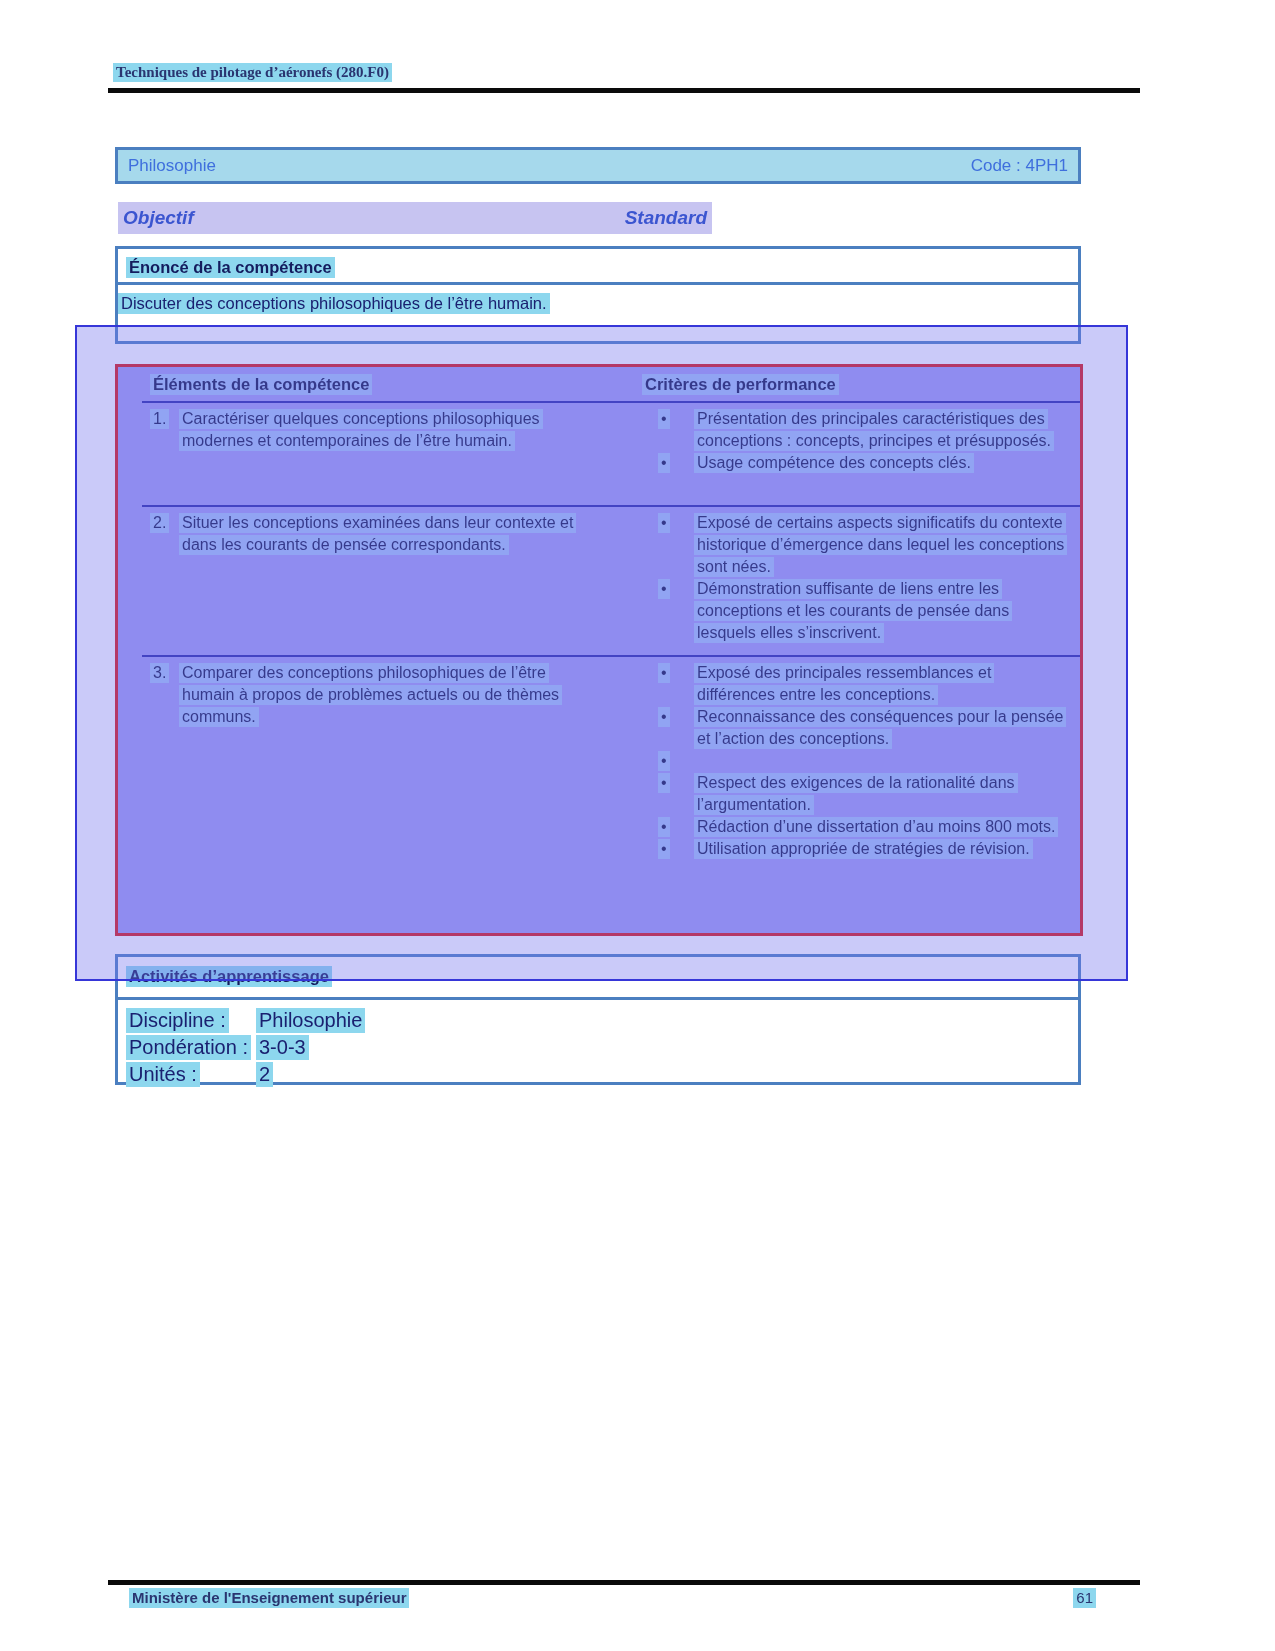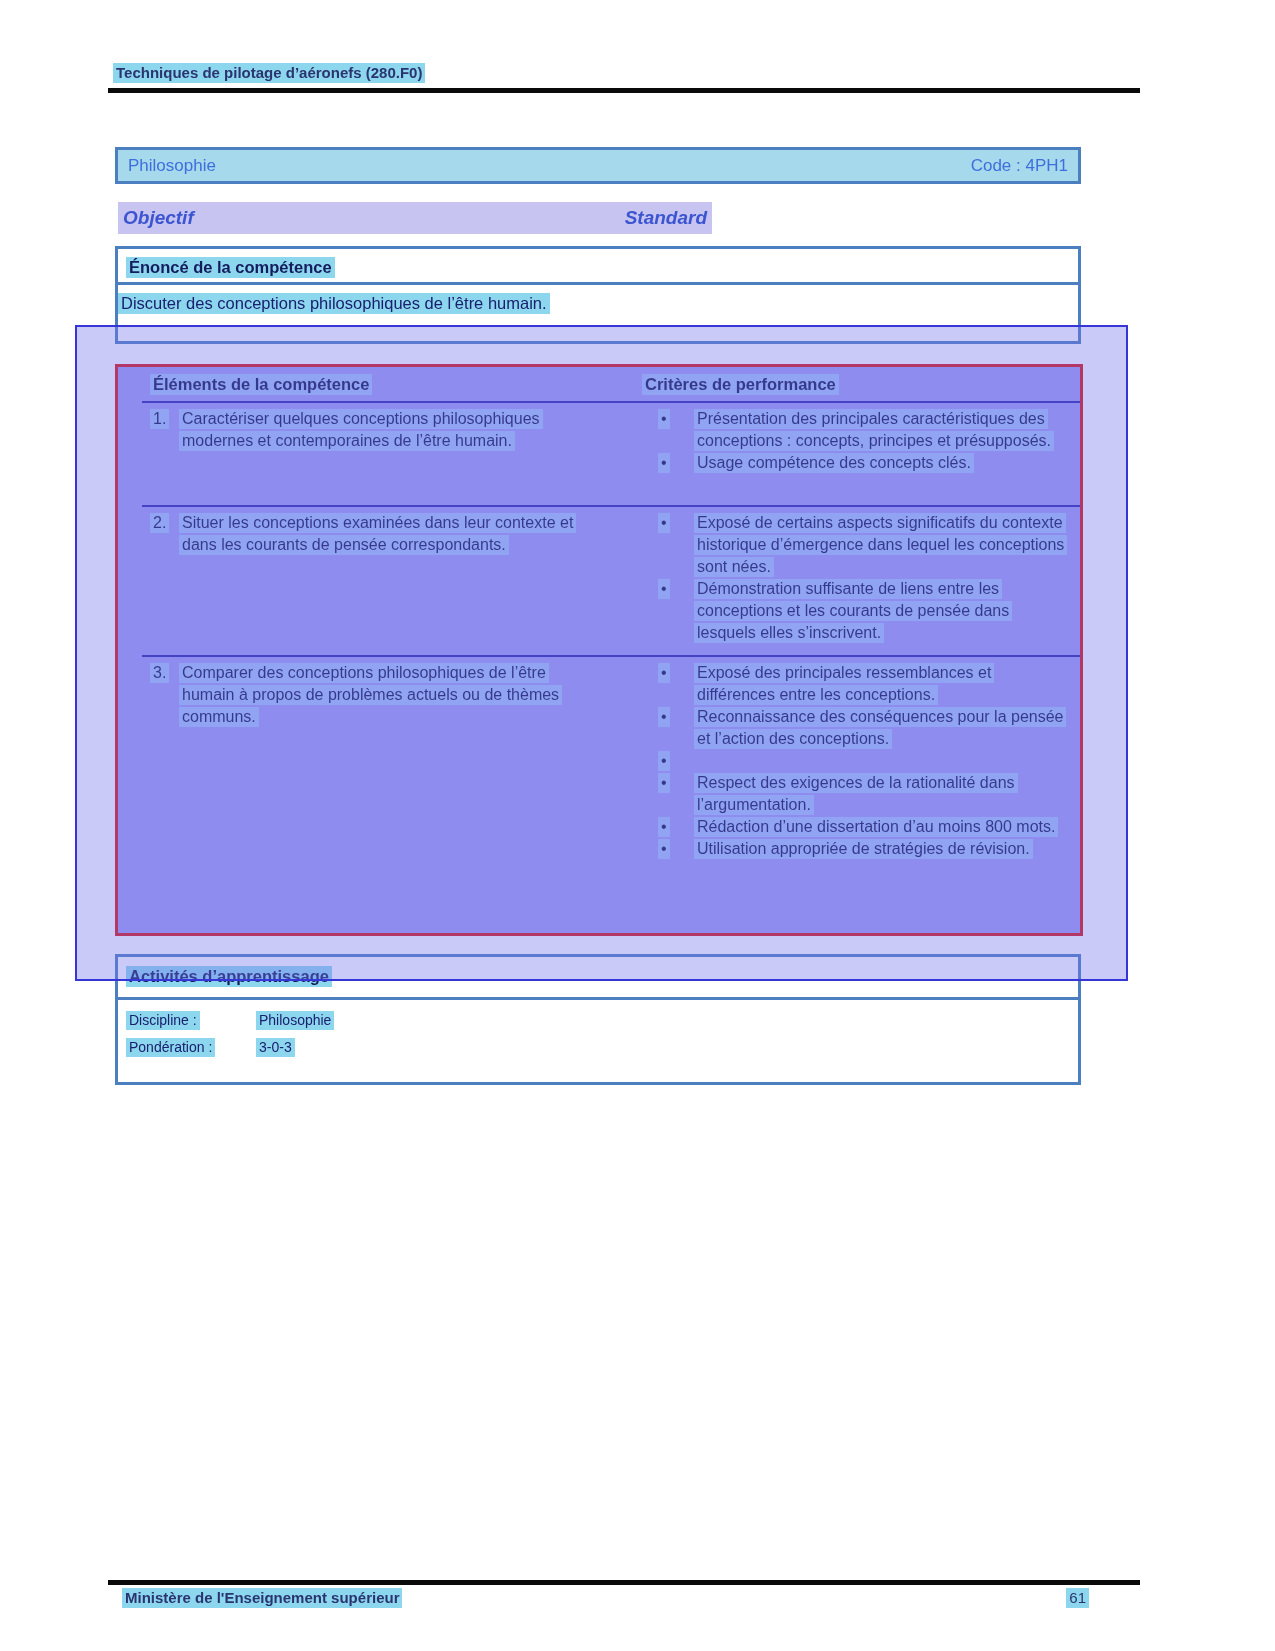--- a/index.html
+++ b/index.html
@@ -7,21 +7,21 @@
   .page {
     position:relative; width:1275px; height:1651px; margin:0 auto;
     background:#ffffff; overflow:hidden; color:#1a2070;
   }
   .hl { padding:1px 3px 2px; box-decoration-break:clone; -webkit-box-decoration-break:clone; }
   .hl-cyan { background:#8dd7ee; }
   .hl-blue { background:#a4c2f6; }
 
   
   .doc-header-title {
-    position:absolute; left:113px; top:64px; font-size:15px; font-weight:bold; color:#2a3570;
+    position:absolute; left:113px; top:64px; font-size:15px; font-weight:bold; color:#2a3570;font-family:Liberation Serif, serif;
   }
   .header-rule {
     position:absolute; left:108px; top:88px; width:1032px; height:5px; background:#0a0a0a;
   }
 
   
   .course-bar {
     position:absolute; left:115px; top:147px; width:966px; height:37px;
     border:3px solid #4b7fc0; background:#a6d9ec;
     display:flex; justify-content:space-between; align-items:center;
@@ -72,28 +72,28 @@
   .elem-cell { display:flex; gap:7px; line-height:22px; }
   .elem-num { flex:0 0 22px; }
   .elem-text { max-width:400px; }
   .crit-cell { display:flex; flex-direction:column; }
   .crit-item { display:flex; line-height:22px; padding-left:16px; }
   .crit-bullet { flex:0 0 12px; margin-right:24px; }
   .crit-text { max-width:398px; }
 
   
   .activites-box { top:954px; height:46px; padding:10px 8px 0; }
-  .details-box { top:997px; height:88px; padding:7px 8px 0; font-size:14px; }
+  .details-box { top:997px; height:88px; padding:7px 8px 0; font-size:20px; }
   .detail-line { display:flex; line-height:27px; }
   .detail-label { width:130px; }
 
   
   .footer-rule { position:absolute; left:108px; top:1580px; width:1032px; height:5px; background:#0a0a0a; }
   .footer-row {
-    position:absolute; left:122px; top:1589px; width:967px;
+    position:absolute; left:129px; top:1589px; width:967px;
     display:flex; justify-content:space-between; font-size:15px; color:#2a3570;
   }
   .footer-left { font-weight:bold; }
 </style>
 </head>
 <body>
 
 <div class="page">
 
   <div class="doc-header-title">
@@ -205,20 +205,24 @@
 
   <div class="frame details-box">
     <div class="detail-line">
       <span class="detail-label"><span class="hl hl-cyan">Discipline :</span></span>
       <span><span class="hl hl-cyan">Philosophie</span></span>
     </div>
     <div class="detail-line">
       <span class="detail-label"><span class="hl hl-cyan">Pondération :</span></span>
       <span><span class="hl hl-cyan">3-0-3</span></span>
     </div>
+    <div class="detail-line">
+      <span class="detail-label"><span class="hl hl-cyan">Unités :</span></span>
+      <span><span class="hl hl-cyan">2</span></span>
+    </div>
   </div>
 
   <div class="footer-rule"></div>
   <div class="footer-row">
     <span class="footer-left"><span class="hl hl-cyan">Ministère de l'Enseignement supérieur</span></span>
     <span><span class="hl hl-cyan">61</span></span>
   </div>
 
 </div>
 

